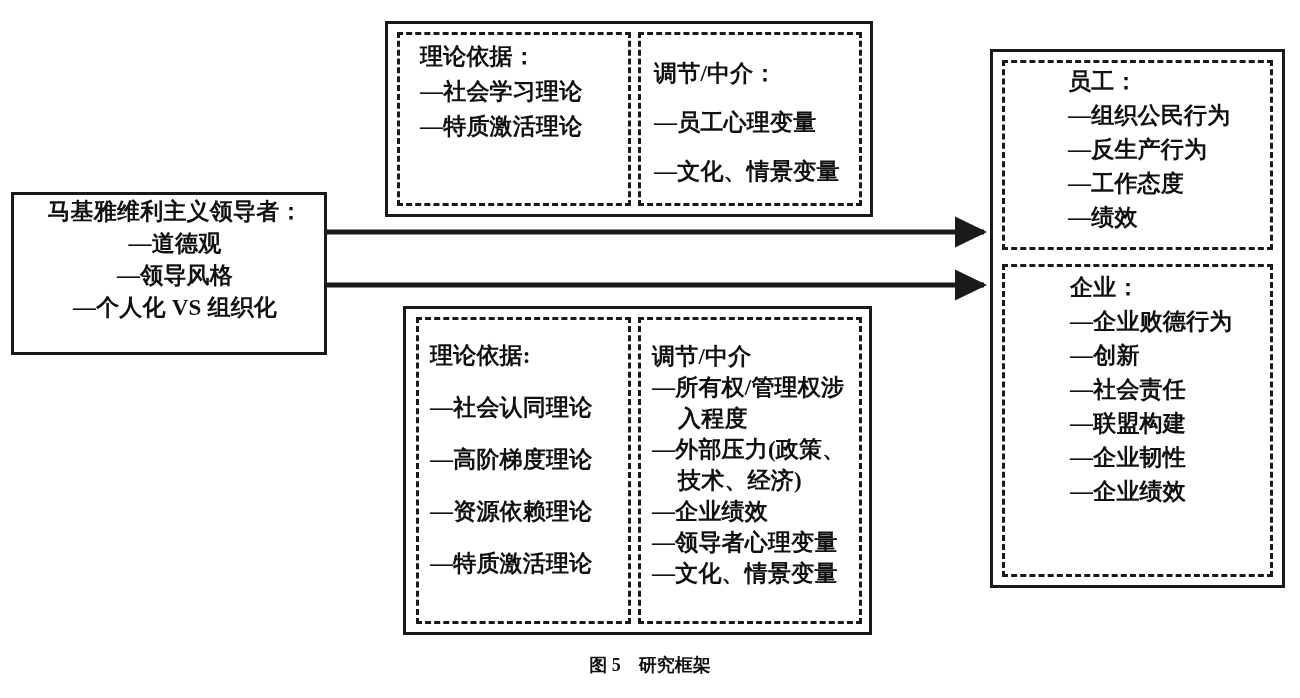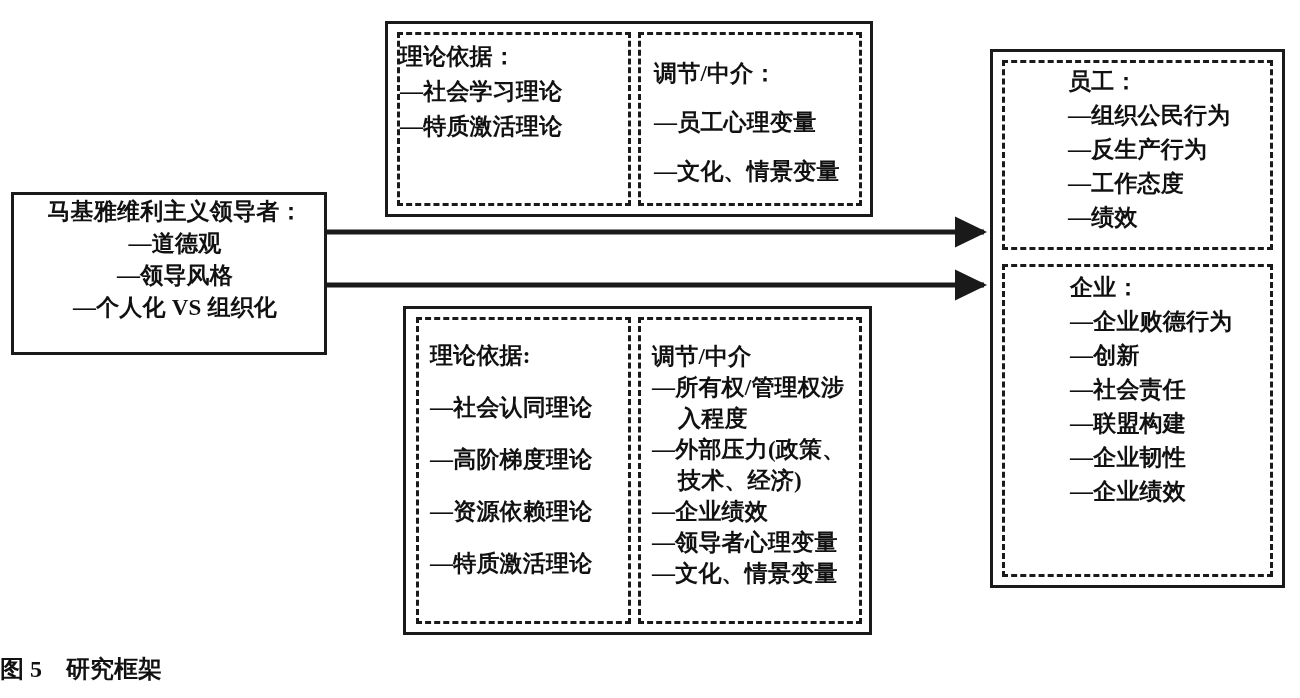--- a/index.html
+++ b/index.html
@@ -60,21 +60,21 @@
   .stack > div { white-space: pre; }
 
   
   #left-box { left: 11px; top: 192px; width: 316px; height: 163px; }
   #left-text { left: 25px; top: 200px; width: 300px; gap: 9px; align-items: center; }
 
   
   #top-outer { left: 385px; top: 21px; width: 488px; height: 196px; }
   #top-left-dashed  { left: 397px; top: 32px; width: 234px; height: 174px; }
   #top-right-dashed { left: 638px; top: 32px; width: 224px; height: 174px; }
-  #top-left-text  { left: 400px; top: 45px; width: 220px; gap: 12px; }
+  #top-left-text  { left: 420px; top: 45px; width: 220px; gap: 12px; }
   #top-right-text { left: 654px; top: 46px; width: 210px; gap: 26px; margin-top: 16px; }
 
   
   #bot-outer { left: 403px; top: 306px; width: 469px; height: 329px; }
   #bot-left-dashed  { left: 416px; top: 317px; width: 215px; height: 307px; }
   #bot-right-dashed { left: 638px; top: 317px; width: 224px; height: 307px; }
   #bot-left-text  { left: 430px; top: 344px; width: 205px; gap: 29px; }
   #bot-right-text { left: 652px; top: 345px; width: 215px; gap: 8px; }
   #bot-right-text .sub { padding-left: 26px; }
 
@@ -87,24 +87,24 @@
 
   
   .arrow-svg { position: absolute; left: 0; top: 0; width: 1300px; height: 698px; pointer-events: none; }
 
   
   #caption {
     position: absolute;
     left: 0;
     top: 653px;
     width: 1300px;
-    text-align: left;
+    text-align: center;
     font-family: "Liberation Serif", "DejaVu Serif", serif;
     font-weight: 700;
-    font-size: 24px;
+    font-size: 18px;
     color: #111111;
   }
 </style>
 </head>
 <body>
 
 <div id="figure">
 
   <div class="solid-box" id="left-box"></div>
   <div class="stack" id="left-text">

